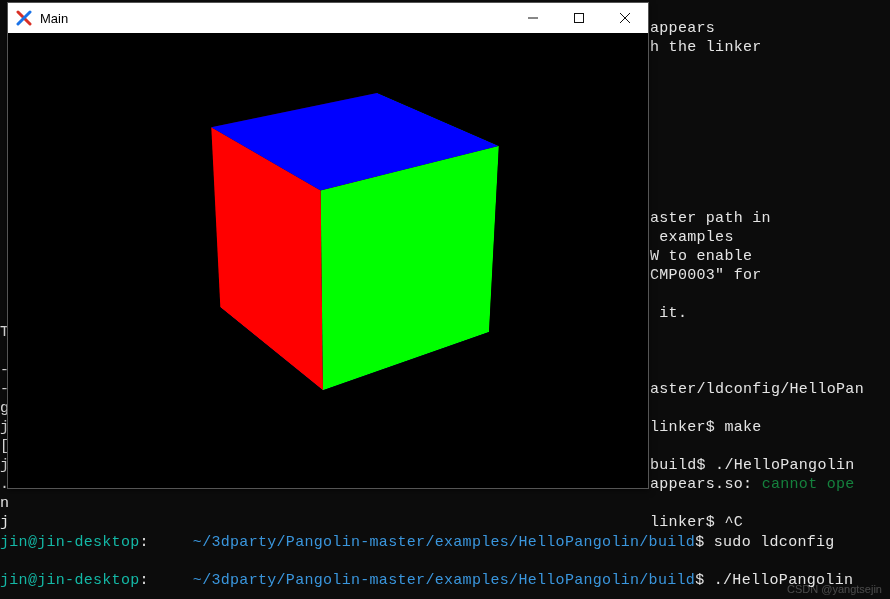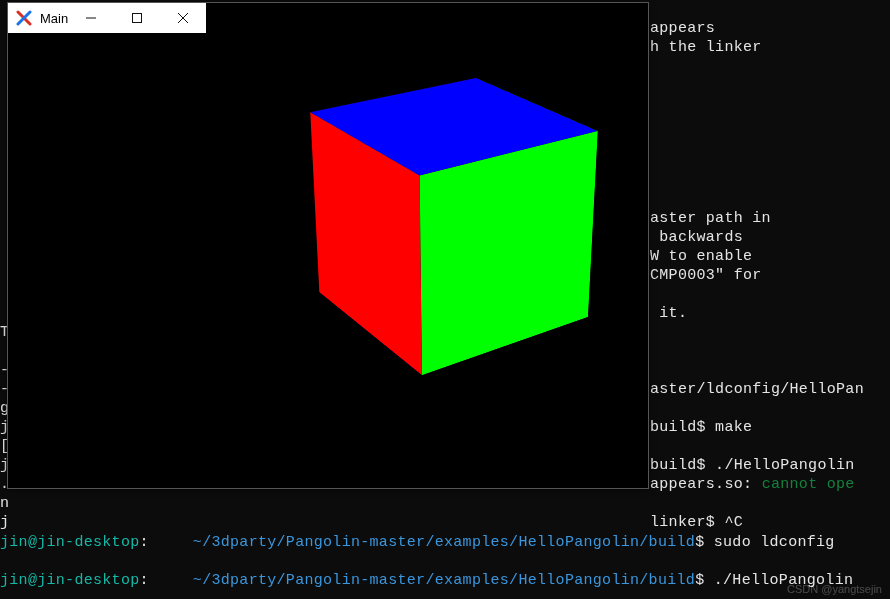--- a/index.html
+++ b/index.html
@@ -42,21 +42,21 @@
   .window {
     position: absolute;
     left: 7px;
     top: 2px;
     width: 642px;
     height: 487px;
     background: #000;
     border: 1px solid #555;
     box-shadow: 0 2px 6px rgba(0,0,0,0.5);
     display: flex;
-    flex-direction: row;
+    flex-direction: column;
   }
   .titlebar {
     height: 30px;
     background: #fff;
     color: #000;
     display: flex;
     align-items: center;
     font-family: "Segoe UI", sans-serif;
     font-size: 13px;
     user-select: none;
@@ -130,31 +130,31 @@
 <span>h the linker</span>
 <span></span>
 <span></span>
 <span></span>
 <span></span>
 <span></span>
 <span></span>
 <span></span>
 <span></span>
 <span>aster path in</span>
-<span> backwards</span>
+<span> examples</span>
 <span>W to enable</span>
 <span>CMP0003" for</span>
 <span></span>
 <span> it.</span>
 <span></span>
 <span></span>
 <span></span>
 <span>aster/ldconfig/HelloPan</span>
 <span></span>
-<span>build$ make</span>
+<span>linker$ make</span>
 <span></span>
 <span>build$ ./HelloPangolin</span>
 <span><span>appears.so:</span> <span class="warn-red">cannot ope</span></span>
 <span></span>
 <span>linker$ ^C</span>
 </div>
 
   
   <div style="position:absolute; left:0; top:304px; line-height:19px;">
 <span>T</span>

